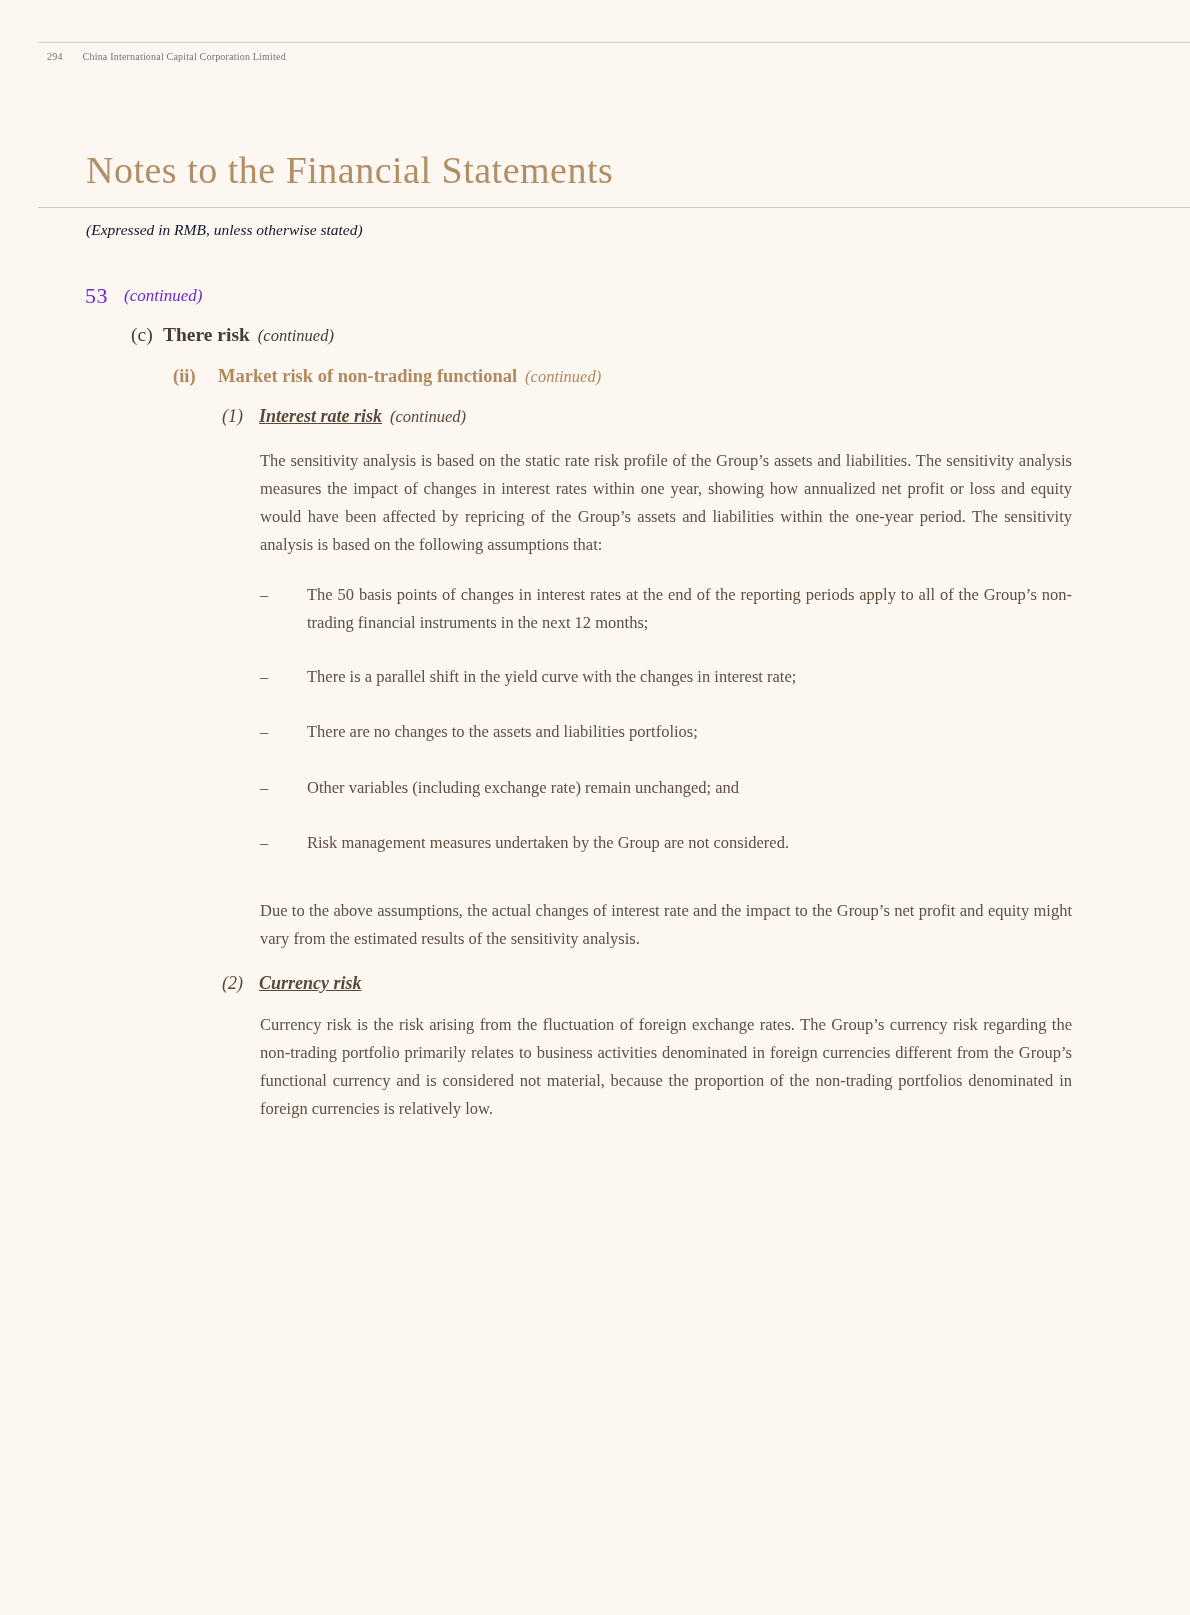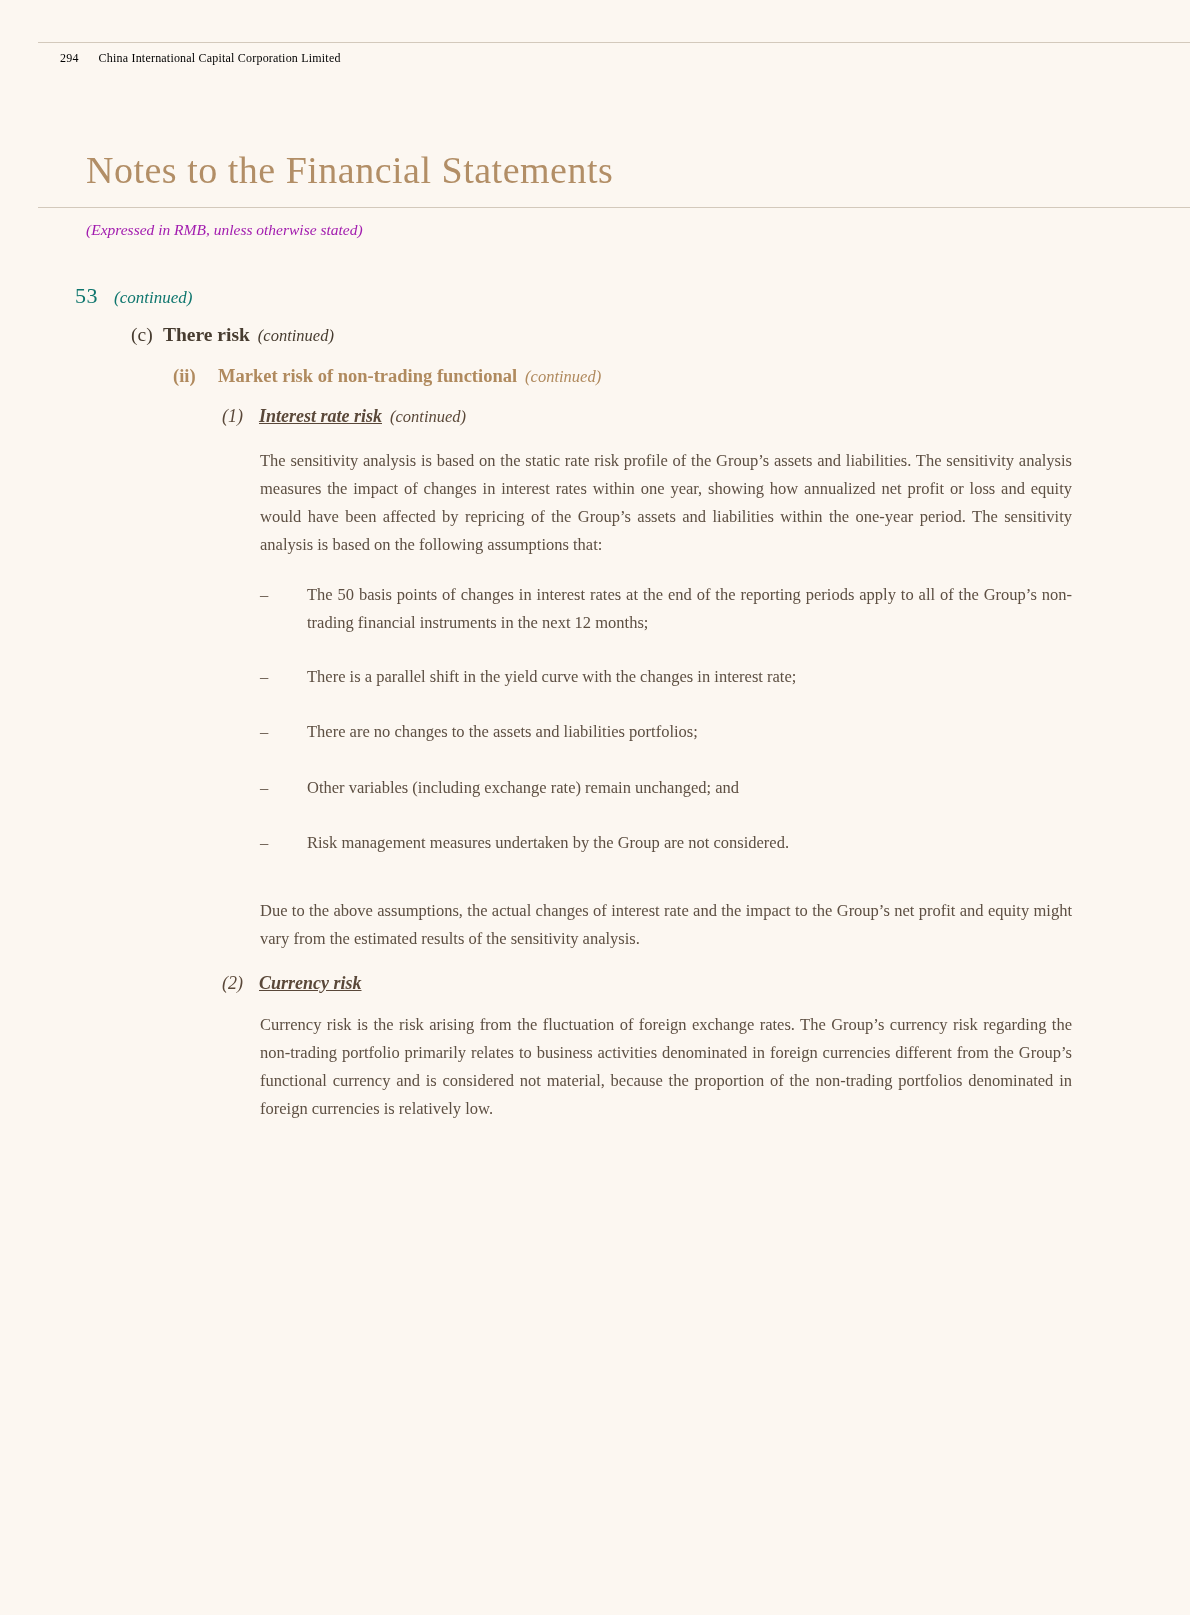--- a/index.html
+++ b/index.html
@@ -22,23 +22,23 @@
     right: 0;
     height: 1px;
     background: #D3C9BC;
   }
   .rule-top { top: 42px; }
   .rule-title { top: 207px; }
 
   .page-header {
     position: absolute;
     top: 51px;
-    left: 60px;
-    font-size: 12px;
-    color: #000000;
+    left: 47px;
+    font-size: 10px;
+    color: #737373;
     letter-spacing: 0.2px;
     white-space: nowrap;
   }
   .page-header .company-name { margin-left: 20px; }
 
   .doc-title {
     position: absolute;
     top: 148px;
     left: 86px;
     margin: 0;
@@ -48,29 +48,29 @@
     letter-spacing: 0.5px;
     white-space: nowrap;
     text-align: right;
   }
   .expressed {
     position: absolute;
     top: 221px;
     left: 86px;
     font-style: italic;
     font-size: 15.5px;
-    color: #a21caf;
+    color: #0f172a;
   }
 
   .hrow { position: absolute; display: flex; align-items: baseline; white-space: nowrap; }
   .hrow .num { flex: none; }
   .cont { font-style: italic; font-weight: 400; }
 
   
-  .h53 { top: 283px; left: 75px; color: #0f766e; font-size: 22px; letter-spacing: 0.4px; }
+  .h53 { top: 283px; left: 85px; color: #6d28d9; font-size: 22px; letter-spacing: 0.4px; align-items: center; }
   .h53 .num { width: 30px; }
   .h53 .cont { font-size: 17px; margin-left: 9px; letter-spacing: 0; }
 
   
   .hc { top: 324px; left: 131px; color: #473C30; font-size: 19.5px; }
   .hc .num { width: 32px; font-weight: 400; }
   .hc .ttl { font-weight: 700; }
   .hc .cont { font-size: 16.5px; margin-left: 8px; }
 
   

